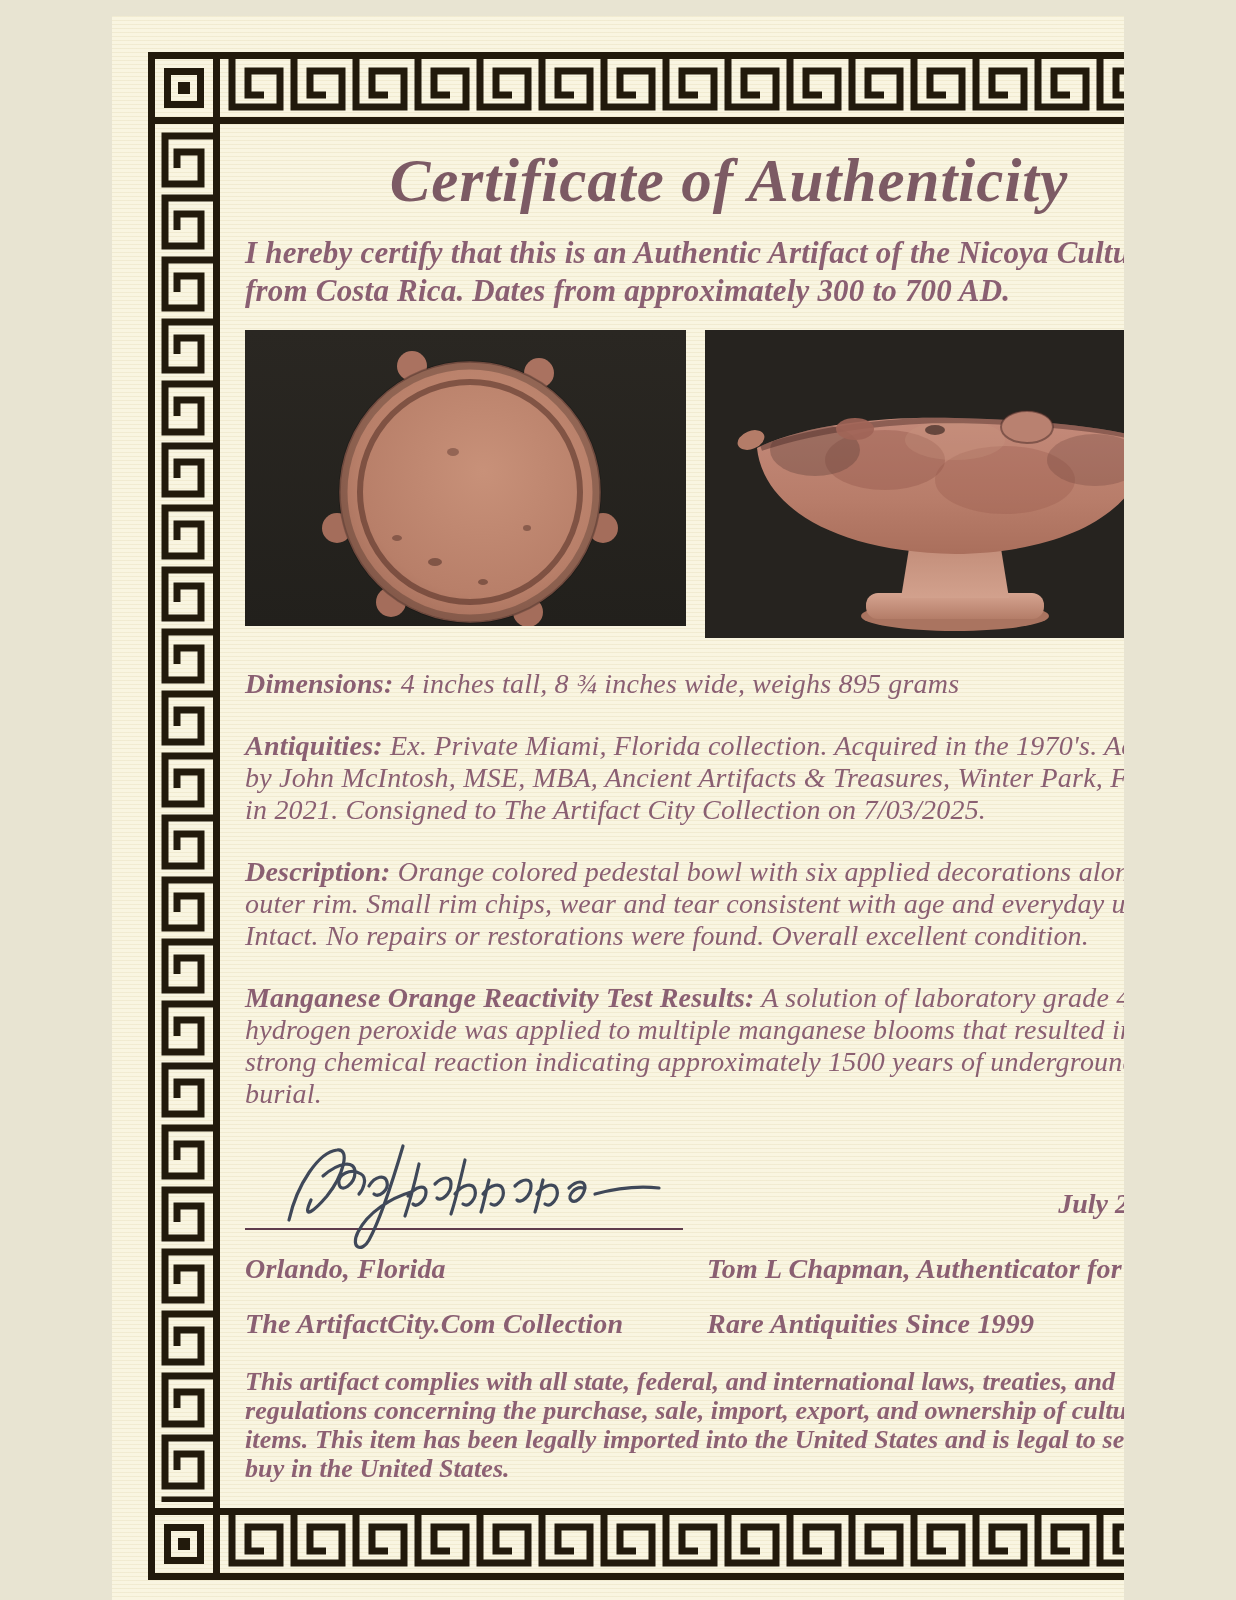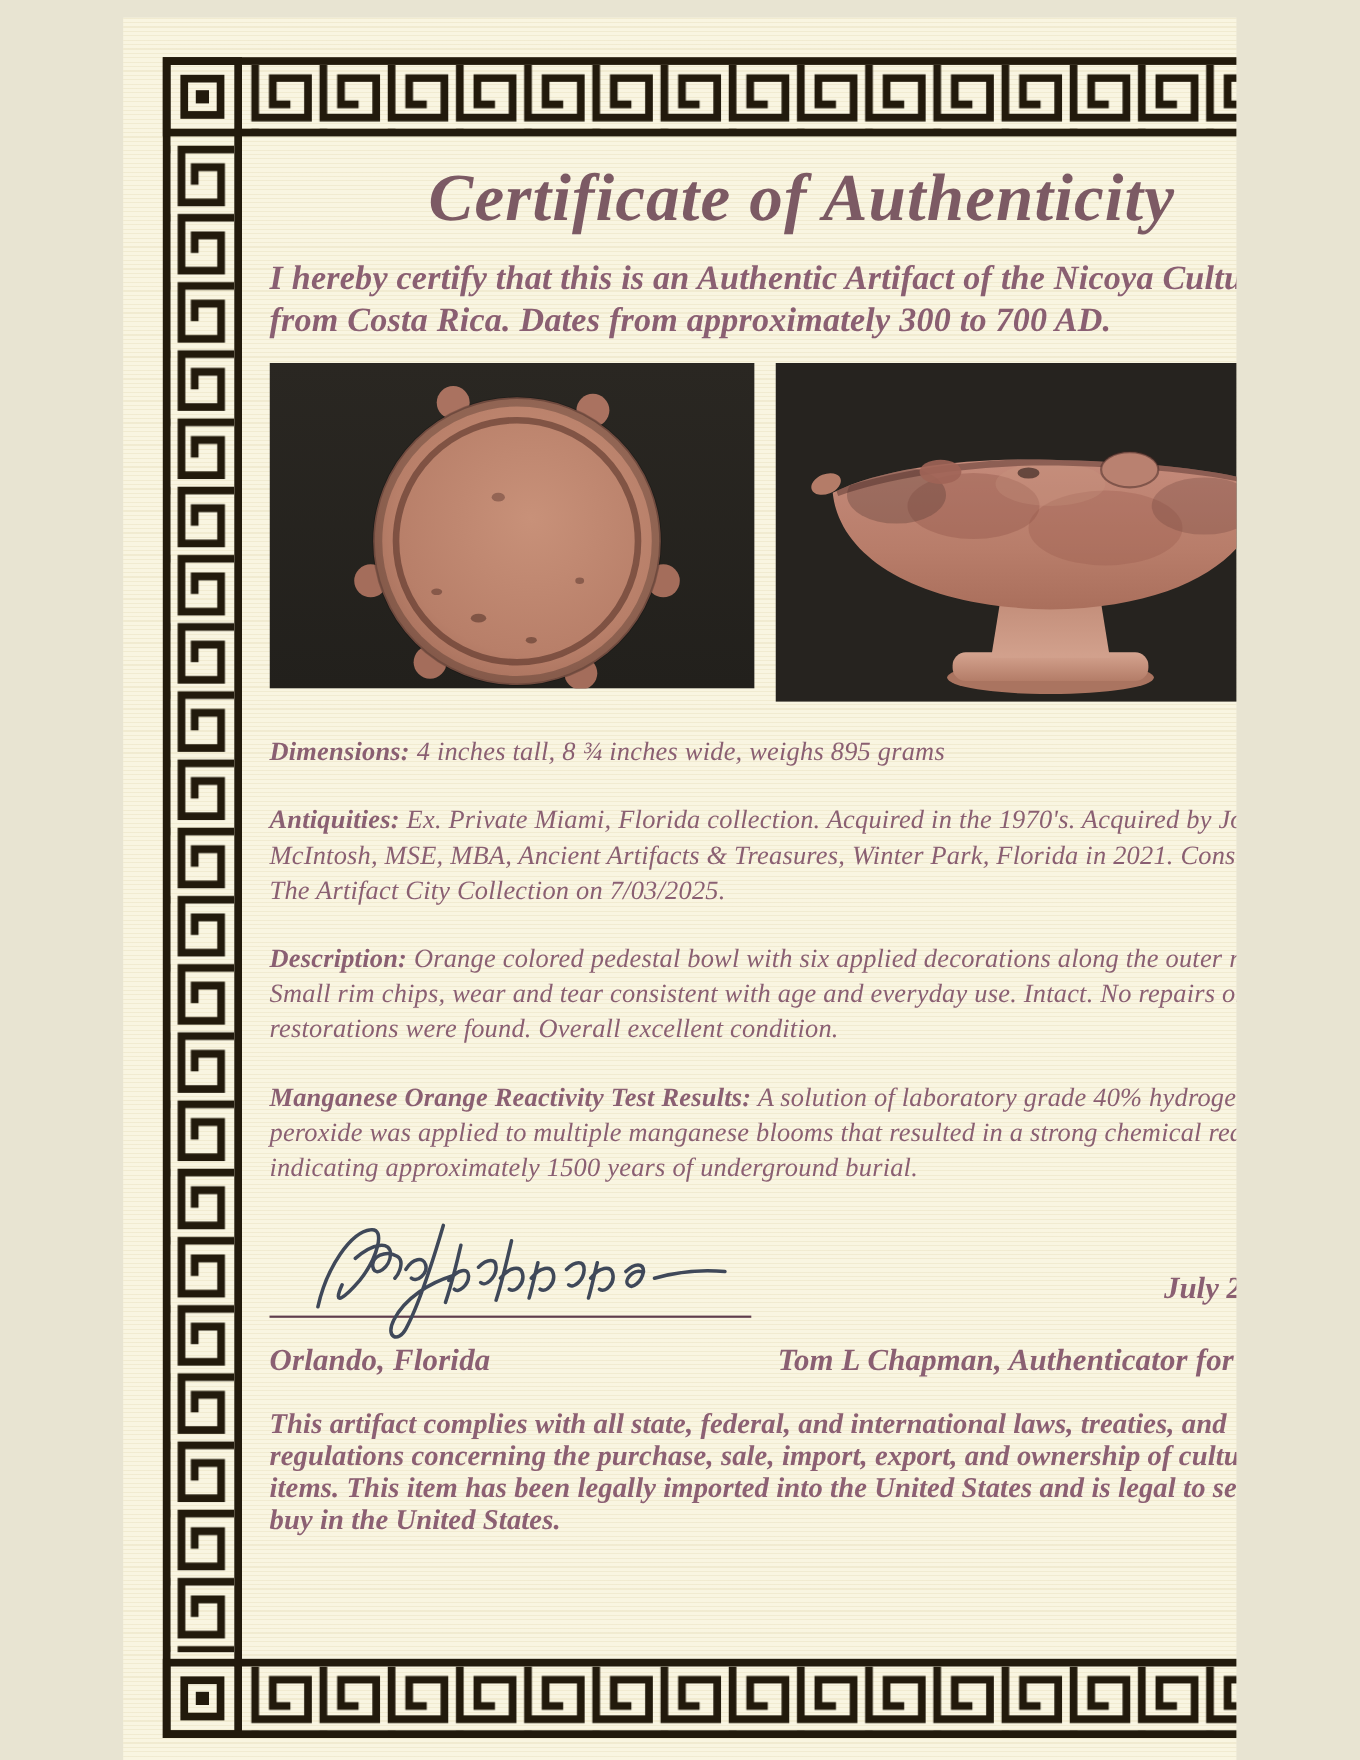--- a/index.html
+++ b/index.html
@@ -23,21 +23,21 @@
     font-size:61px; line-height:1.08; font-weight:bold; font-style:italic;
     color:#7c5a64; letter-spacing:1px;
   }
   .intro {
     margin:20px 0 0; font-size:31px; line-height:38px;
     font-weight:bold; letter-spacing:0.2px;
   }
   .photos { display:flex; gap:19px; margin-top:20px; align-items:flex-start; }
   .photos figure { margin:0; line-height:0; }
   .photo-left { margin-top:6px; }
-  .sec { font-size:24px; line-height:32px; margin:30px 0 0; letter-spacing:0.2px; }
+  .sec { font-size:28px; line-height:32px; margin:30px 0 0; letter-spacing:0.2px; }
   .sec:first-of-type { margin-top:32px; }
   .sec b { font-weight:bold; }
   .sig-grid { display:grid; grid-template-columns:462px 1fr; margin-top:24px; }
   .sig-line {
     width:438px; height:94px; position:relative;
     border-bottom:2px solid #5f3c4c;
   }
   .signature-svg { position:absolute; left:26px; bottom:-16px; overflow:visible; }
   .sig-date { align-self:end; padding-bottom:10px; font-size:28px; font-weight:bold;text-align:right; }
   .cred { display:grid; grid-template-columns:462px 1fr; margin-top:23px;
@@ -224,17 +224,21 @@
         </svg>
       </div>
       <div class="sig-date">July 21, 2025</div>
     </div>
 
     <div class="cred">
       <span>Orlando, Florida</span>
       <span>Tom L Chapman, Authenticator for</span>
     </div>
 
+    <div class="cred">
+      <span>The ArtifactCity.Com Collection</span>
+      <span>Rare Antiquities Since 1999</span>
+    </div>
 
     <p class="legal">This artifact complies with all state, federal, and international laws, treaties, and regulations concerning the purchase, sale, import, export, and ownership of cultural items. This item has been legally imported into the United States and is legal to sell and buy in the United States.</p>
 
   </div>
 </div>
 
 </body></html>

